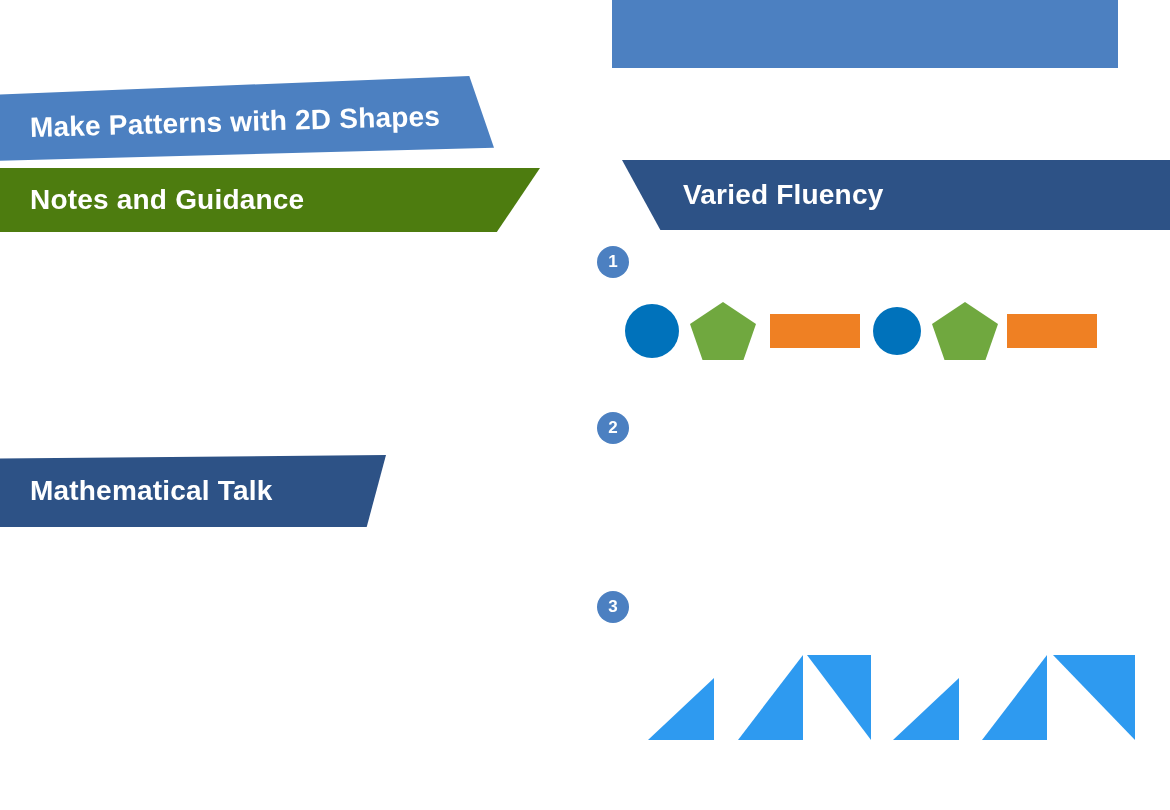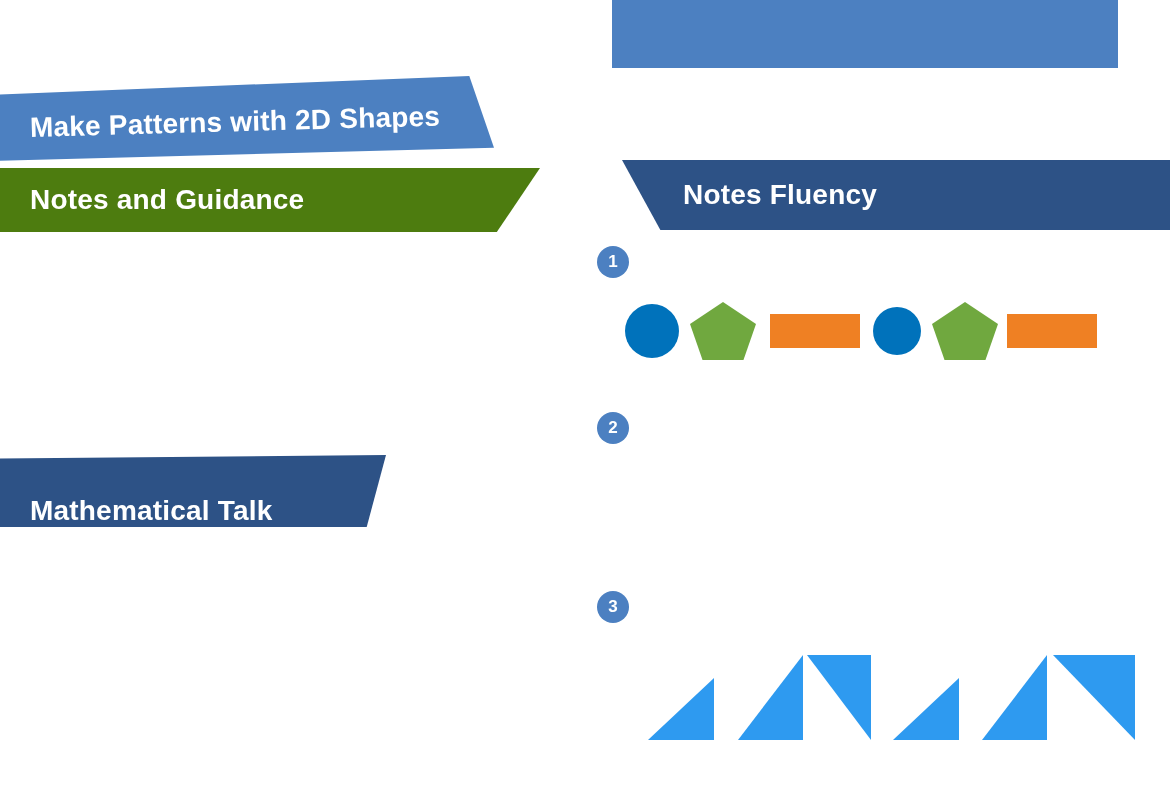--- a/index.html
+++ b/index.html
@@ -25,21 +25,21 @@
     display:flex;align-items:center;padding-left:30px;box-sizing:border-box;
   }
   .fluency-banner{
     left:622px;top:160px;width:548px;height:70px;
     clip-path:polygon(0 0,100% 0,100% 100%,7% 100%);
     display:flex;align-items:center;padding-left:61px;box-sizing:border-box;
   }
   .talk-banner{
     left:0;top:455px;width:386px;height:72px;
     clip-path:polygon(0 5%,100% 0,95% 100%,0 100%);
-    display:flex;align-items:flex-end;padding-left:30px;box-sizing:border-box;
+    display:flex;align-items:center;padding-left:30px;box-sizing:border-box;
   }
 
   .marker{
     width:32px;height:32px;border-radius:50%;left:597px;
     color:#fff;font-weight:bold;font-size:17px;
     display:flex;align-items:center;justify-content:center;
   }
   .m1{top:246px;} .m2{top:412px;} .m3{top:591px;}
 
   .shape-row{left:625px;top:301px;height:60px;display:flex;align-items:center;}
@@ -53,21 +53,21 @@
 
 <div class="abs title-banner" style="background-color: rgb(76, 128, 193);">
   <span class="banner-text">Make Patterns with 2D Shapes</span>
 </div>
 
 <div class="abs notes-banner" style="background-color: #4d7c0f;">
   <span class="banner-text">Notes and Guidance</span>
 </div>
 
 <div class="abs fluency-banner" style="background-color: rgb(45, 82, 134);">
-  <span class="banner-text">Notes Fluency</span>
+  <span class="banner-text">Varied Fluency</span>
 </div>
 
 <div class="abs talk-banner" style="background-color: rgb(45, 82, 134);">
   <span class="banner-text">Mathematical Talk</span>
 </div>
 
 <div class="abs marker m1" style="background-color: rgb(76, 128, 193);">
   <span>1</span>
 </div>
 <div class="abs marker m2" style="background-color: rgb(76, 128, 193);">

